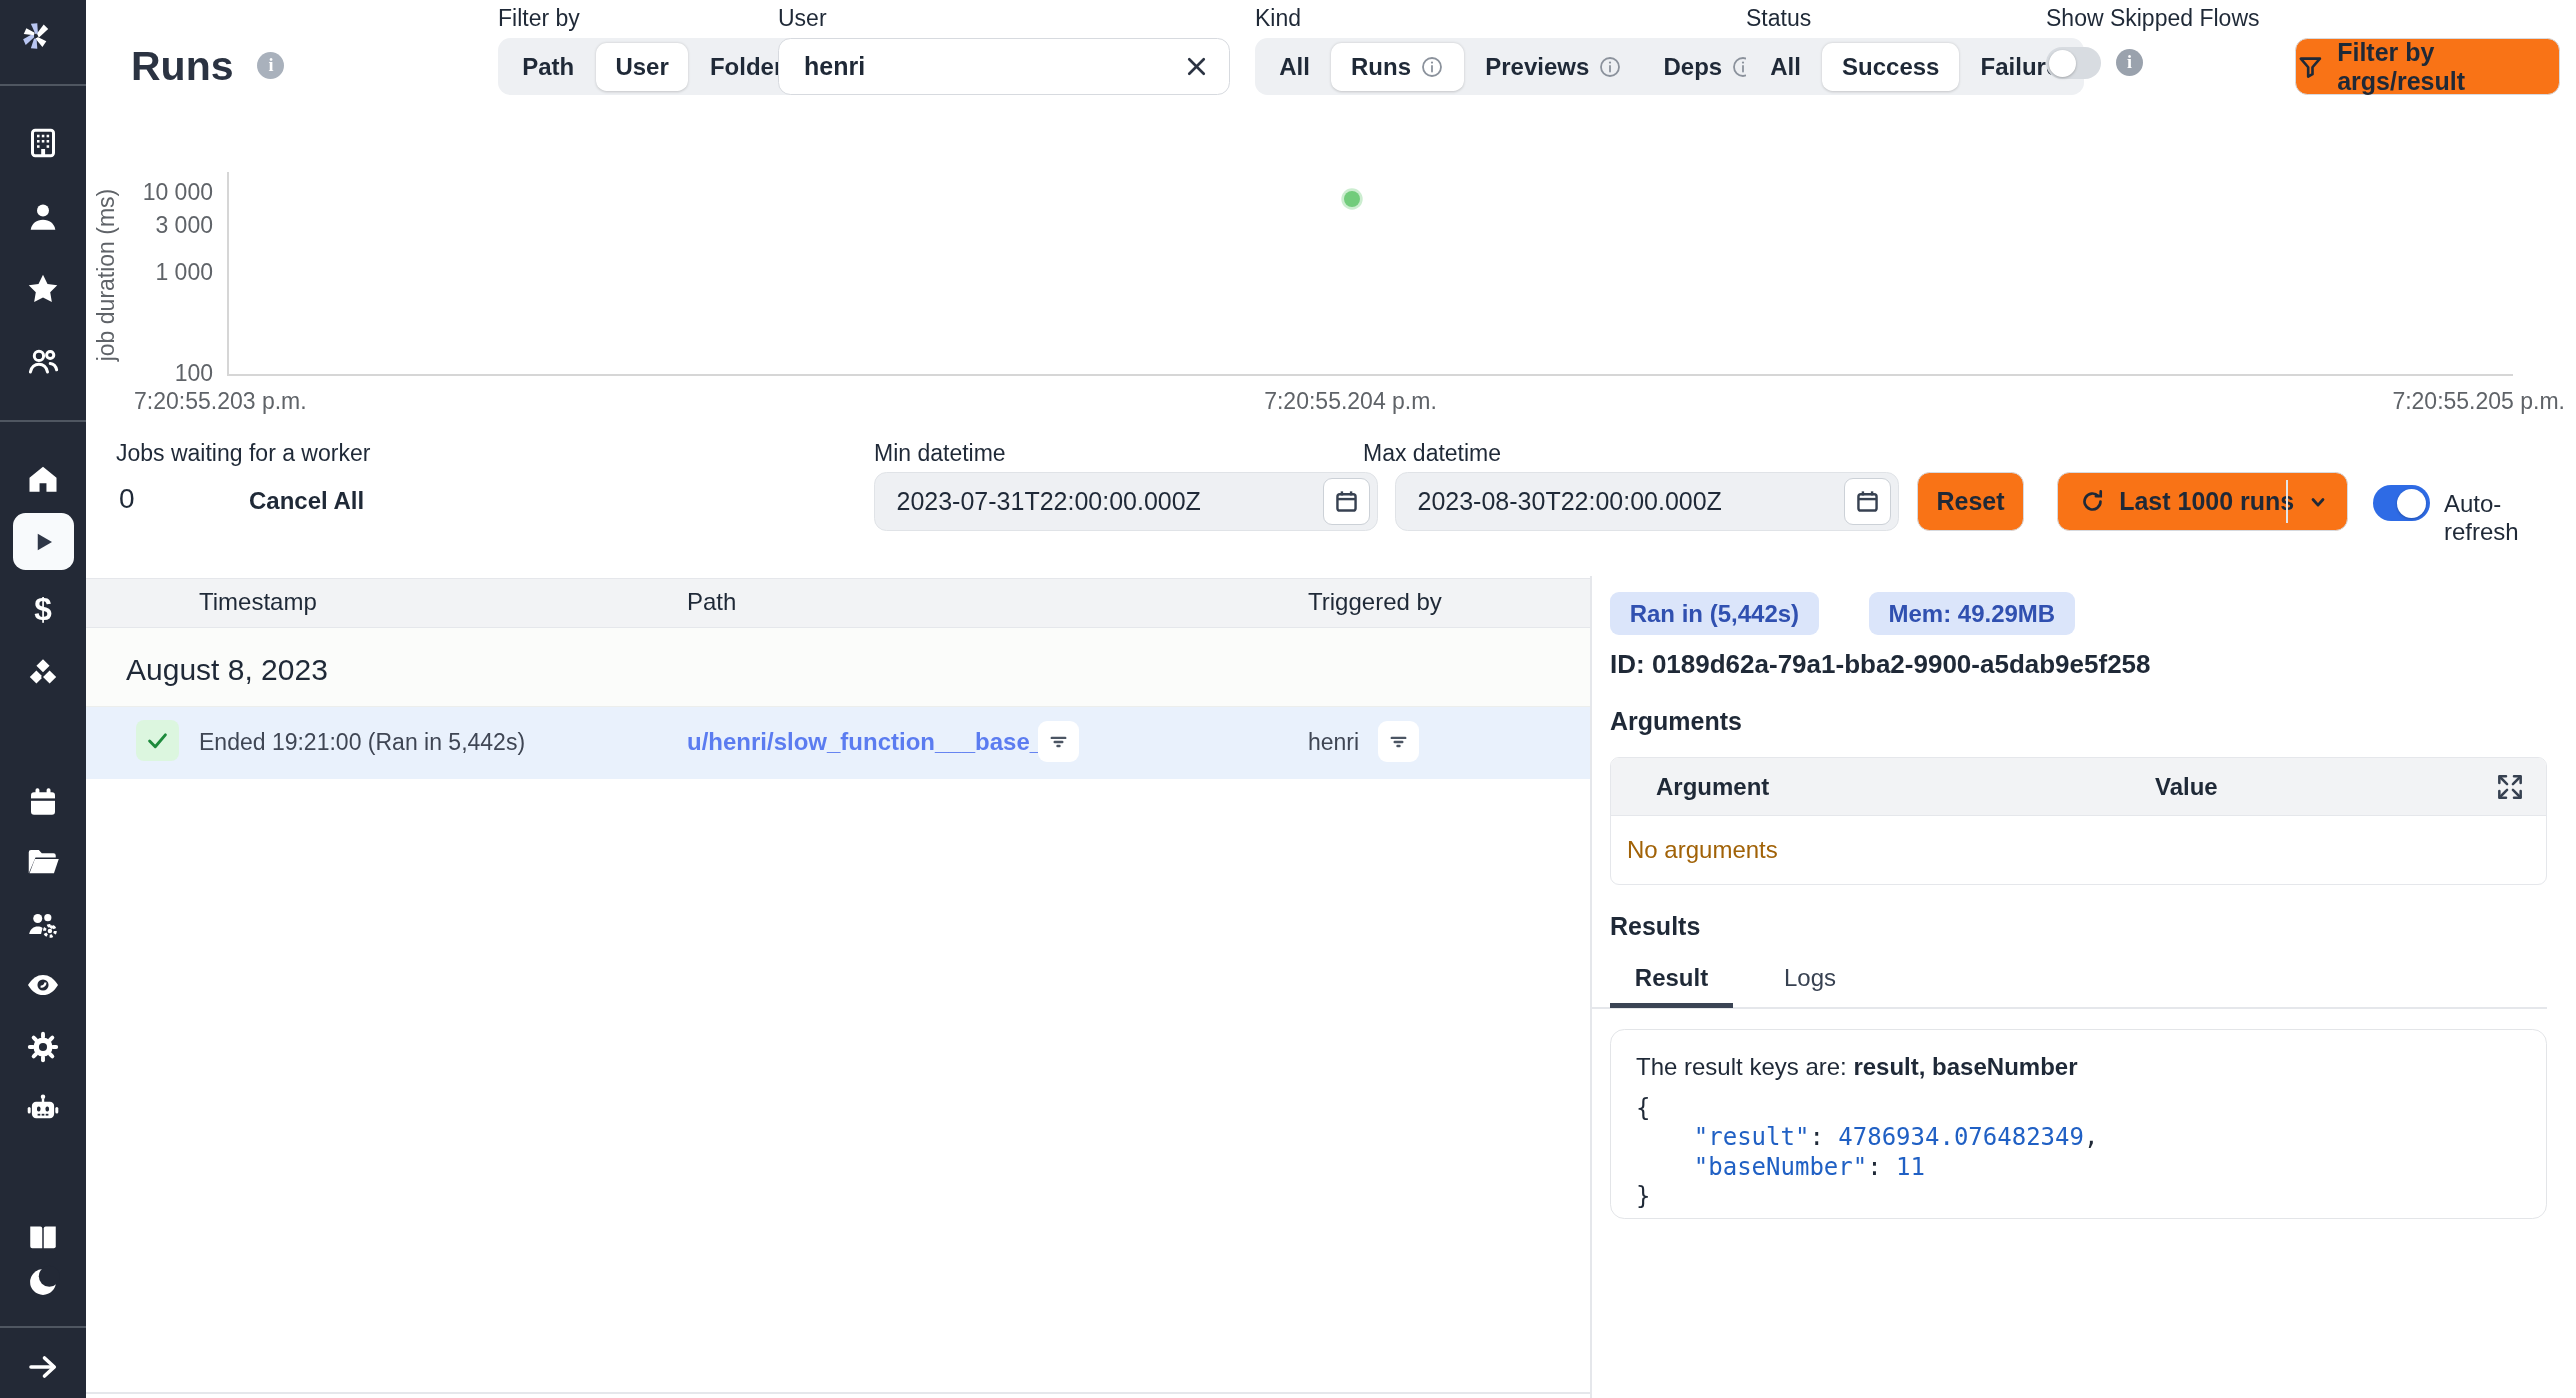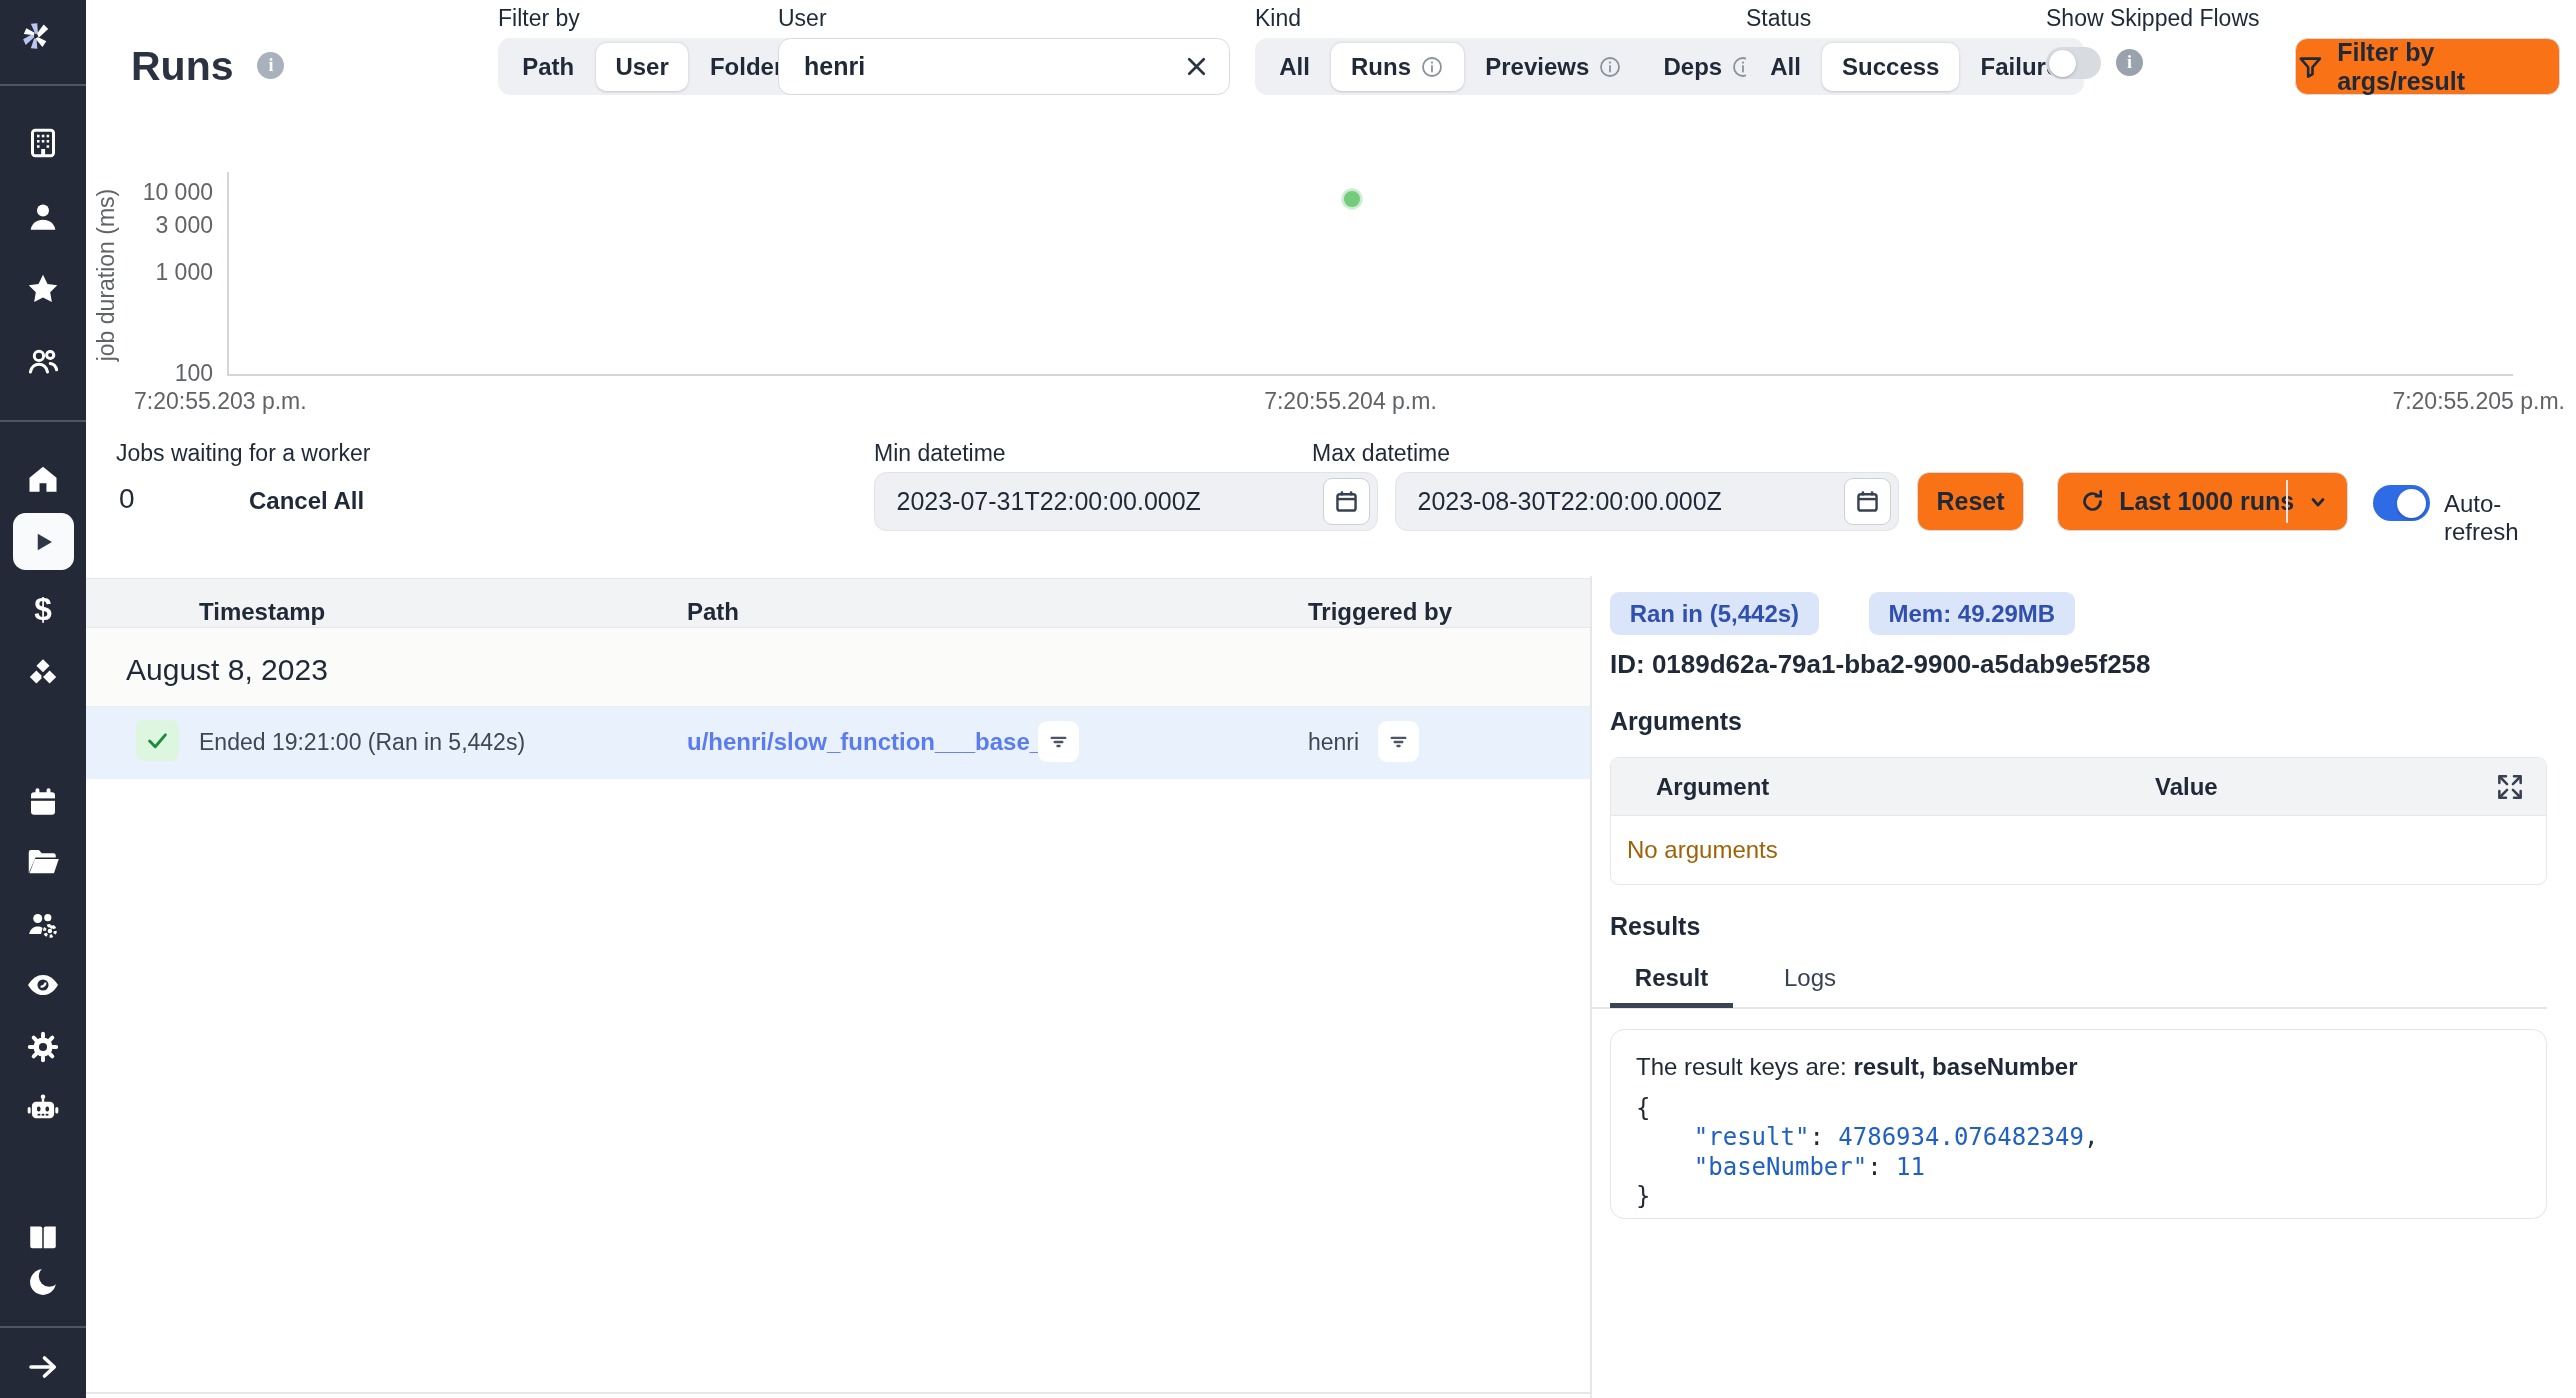--- a/index.html
+++ b/index.html
@@ -47,21 +47,21 @@
   
   .gray-input{position:absolute;top:472px;height:59px;background:#eef0f3;border:1.8px solid #e0e3e7;
     border-radius:12.5px;box-sizing:border-box;display:flex;align-items:center;font-size:25px;color:#1f2937;}
   .cal-btn{position:absolute;right:7.2px;top:4.5px;width:47px;height:47px;background:#fff;border:1.8px solid #ccd1d7;
     border-radius:9px;box-sizing:border-box;display:flex;align-items:center;justify-content:center;cursor:pointer;}
 
   
   .v-divider{position:absolute;left:1590px;top:576px;width:1.8px;height:823px;background:#e5e7eb;}
   .tbl-header{position:absolute;left:86px;top:578px;width:1504px;height:50px;background:#f2f3f5;
     border-top:1.8px solid #e5e7eb;border-bottom:1.8px solid #e5e7eb;box-sizing:border-box;}
-  .tbl-header span{position:absolute;top:19px;font-size:24px;font-weight:bold;color:#1f2937;}
+  .tbl-header span{position:absolute;top:9px;font-size:24px;font-weight:normal;color:#1f2937;}
   .date-row{position:absolute;left:86px;top:628px;width:1504px;height:79px;background:#fbfcfa;
     border-bottom:1.8px solid #eceeec;box-sizing:border-box;}
   .run-row{position:absolute;left:86px;top:707px;width:1504px;height:72px;background:#e9f1fc;cursor:pointer;}
   .check-chip{position:absolute;left:50px;top:13.4px;width:43px;height:41px;background:#dcf6df;border-radius:8px;
     display:flex;align-items:center;justify-content:center;}
   .mini-btn{position:absolute;top:14.3px;width:41px;height:41px;background:#fff;border-radius:9px;
     display:flex;align-items:center;justify-content:center;cursor:pointer;}
   .tbl-bottom{position:absolute;left:86px;top:1392px;width:1504px;height:1.8px;background:#e5e7eb;}
 
   
@@ -346,21 +346,21 @@
     <div class="cal-btn">
       <svg viewBox="0 0 24 24" width="29" height="29" fill="none" stroke="#374151" stroke-width="2">
         <rect x="4.5" y="6" width="15" height="13.5" rx="2"></rect>
           <line x1="8.2" y1="3.6" x2="8.2" y2="7"></line>
           <line x1="15.8" y1="3.6" x2="15.8" y2="7"></line>
           <line x1="4.5" y1="10" x2="19.5" y2="10"></line>
         </svg>
     </div>
   </div>
 
-  <div class="ctl-label" style="left:1312px;top:440px;text-align:center;">Max datetime</div>
+  <div class="ctl-label" style="left:1363px;top:440px;text-align:center;">Max datetime</div>
   <div class="gray-input" style="left:1395px;width:504px;">
     <span style="padding-left:21.5px;">2023-08-30T22:00:00.000Z</span>
     <div class="cal-btn">
       <svg viewBox="0 0 24 24" width="29" height="29" fill="none" stroke="#374151" stroke-width="2">
         <rect x="4.5" y="6" width="15" height="13.5" rx="2"></rect>
           <line x1="8.2" y1="3.6" x2="8.2" y2="7"></line>
           <line x1="15.8" y1="3.6" x2="15.8" y2="7"></line>
           <line x1="4.5" y1="10" x2="19.5" y2="10"></line>
         </svg>
     </div>

